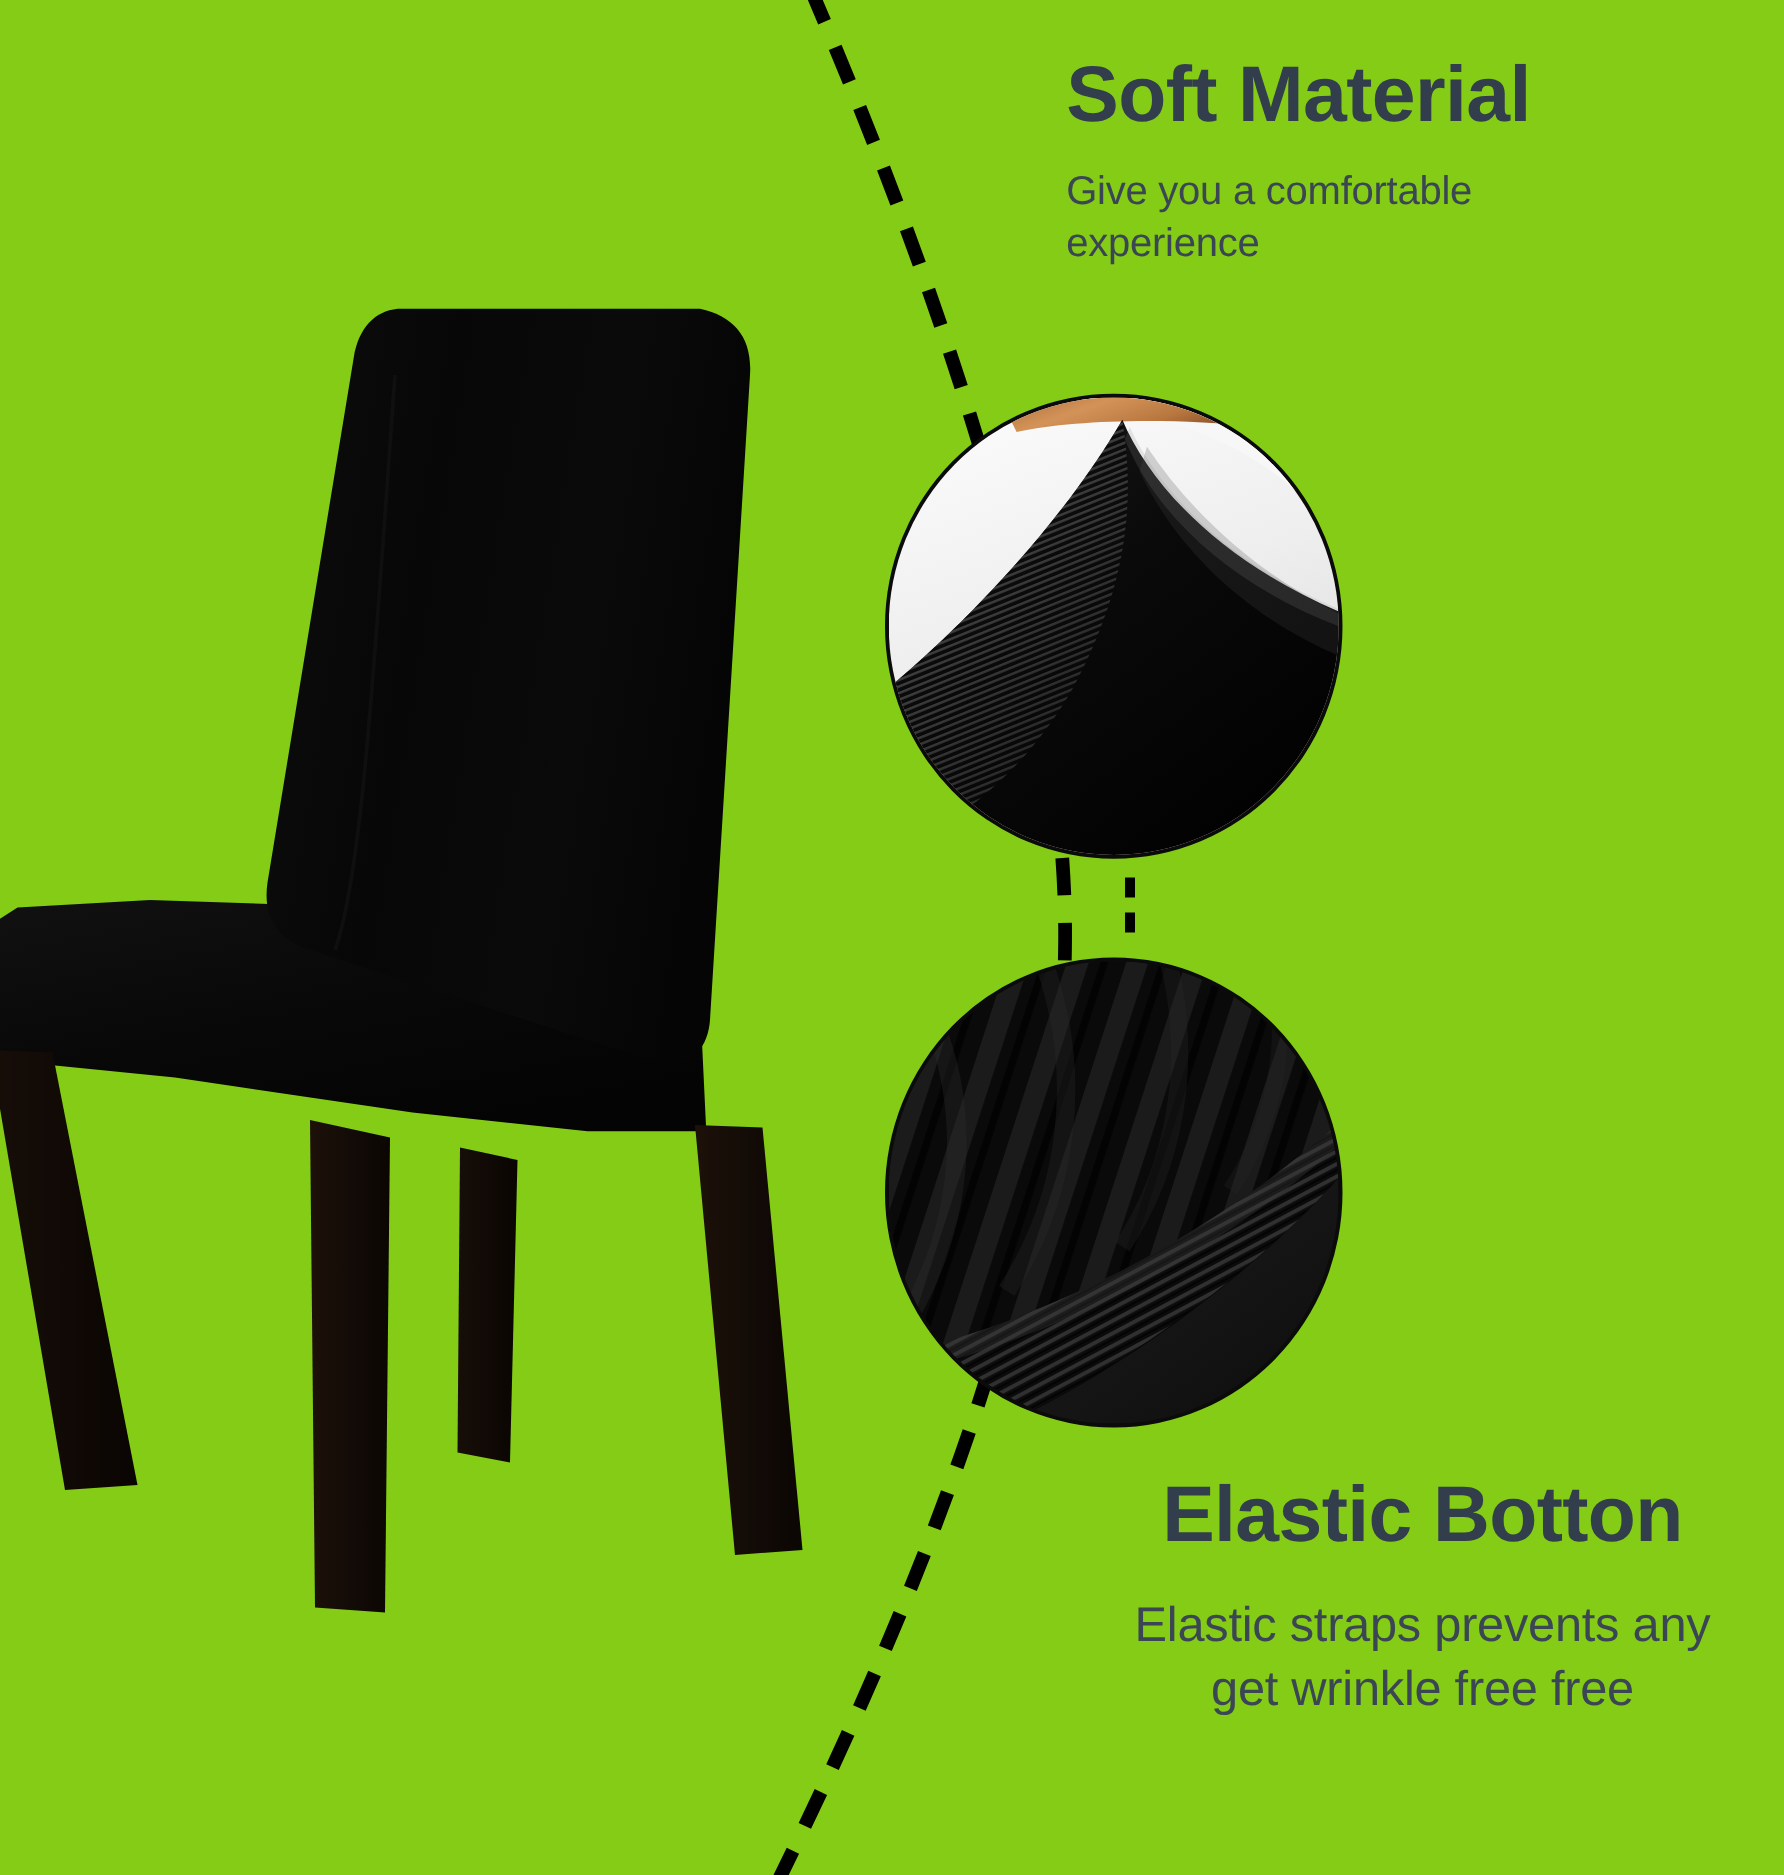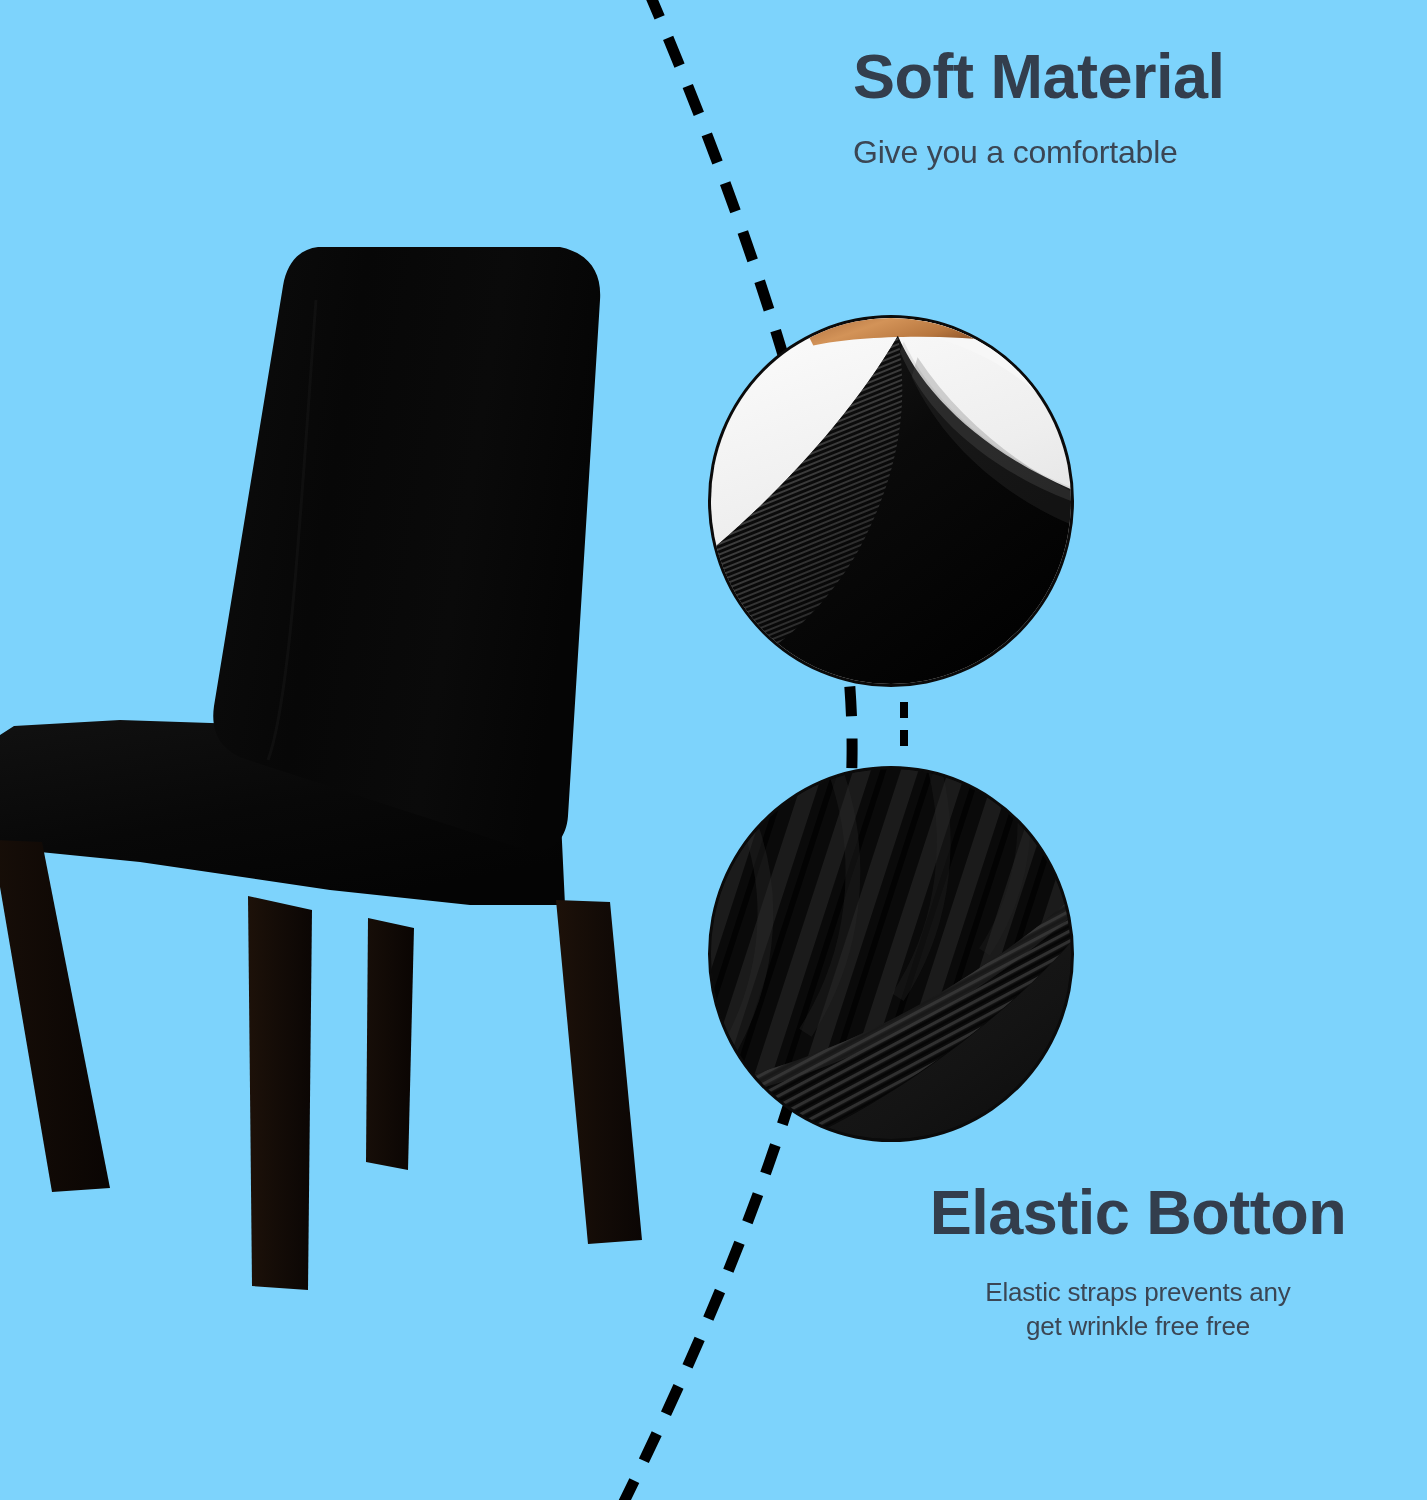--- a/index.html
+++ b/index.html
@@ -6,21 +6,21 @@
   html, body {
     width:1427px; height:1500px;
     background:#ffffff;
     font-family:"Liberation Sans", sans-serif;
     overflow:hidden;
   }
   #stage {
     position:relative;
     width:1427px;
     height:1500px;
-    background:#7dd3fc;
+    background:#84cc16;
   }
 
   
   #chair-figure {
     position:absolute;
     left:0; top:0;
     width:700px; height:1340px;
   }
   #chair-figure svg { display:block; width:700px; height:1340px; }
 
@@ -64,21 +64,21 @@
     white-space:nowrap;
   }
   .feature-body {
     margin-top:22px;
     font-size:32px;
     font-weight:normal;
     line-height:1.30;
     color:#3b4654;
     letter-spacing:-0.2px;
   }
-  #feature-elastic .feature-body { margin-top:30px; font-size:26px; }
+  #feature-elastic .feature-body { margin-top:30px; font-size:39px; }
 </style>
 </head>
 <body>
 
 <div id="stage">
 
   <div id="chair-figure">
     <svg viewBox="0 0 700 1340" xmlns="http://www.w3.org/2000/svg">
       <defs>
         <linearGradient id="gBack" x1="0" y1="0" x2="1" y2="0.25">
@@ -232,20 +232,21 @@
       <path d="M 128 6 C 158 96 146 190 96 268" stroke="#2b2b2b" stroke-width="15" fill="none" opacity="0.32"></path>
       <path d="M 228 2 C 248 86 232 168 190 232" stroke="#2a2a2a" stroke-width="14" fill="none" opacity="0.30"></path>
       <path d="M 314 6 C 326 72 312 134 278 186" stroke="#262626" stroke-width="13" fill="none" opacity="0.28"></path>
     </svg>
   </div>
 
   <div class="feature-block" id="feature-material">
     <div class="feature-heading">Soft Material</div>
     <div class="feature-body">
       <div>Give you a comfortable</div>
+      <div>experience</div>
     </div>
   </div>
 
   <div class="feature-block" id="feature-elastic">
     <div class="feature-heading">Elastic Botton</div>
     <div class="feature-body">
       <div>Elastic straps prevents any</div>
       <div>get wrinkle free free</div>
     </div>
   </div>

